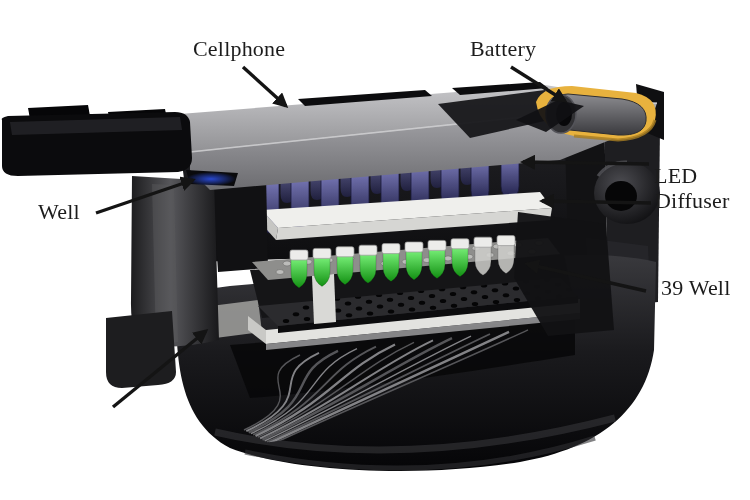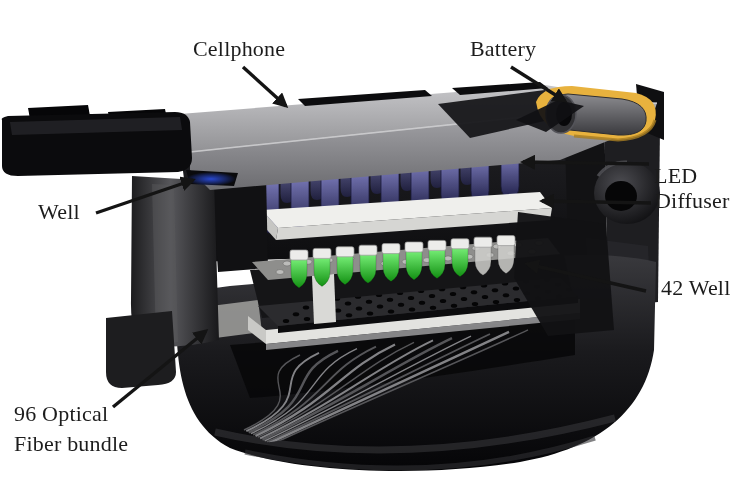--- a/index.html
+++ b/index.html
@@ -324,19 +324,15 @@
     <line x1="113" y1="407" x2="206" y2="331" marker-end="url(#ah)"></line>
   </g>
 </svg>
 
   <div class="label" style="left:193px;top:34px">Cellphone</div>
   <div class="label" style="left:470px;top:34px">Battery</div>
   <div class="label" style="left:654px;top:161px">LED</div>
   <div class="label" style="left:655px;top:186px">Diffuser</div>
   <div class="label" style="left:38px;top:197px">Well</div>
   <div class="label" style="left:661px;top:273px">
-    <div>42 Well</div>
-  </div>
-  <div class="label" style="left:14px;top:399px">
-    <div>96 Optical</div>
-    <div>Fiber bundle</div>
+    <div>39 Well</div>
   </div>
 </div>
 
 </body></html>

